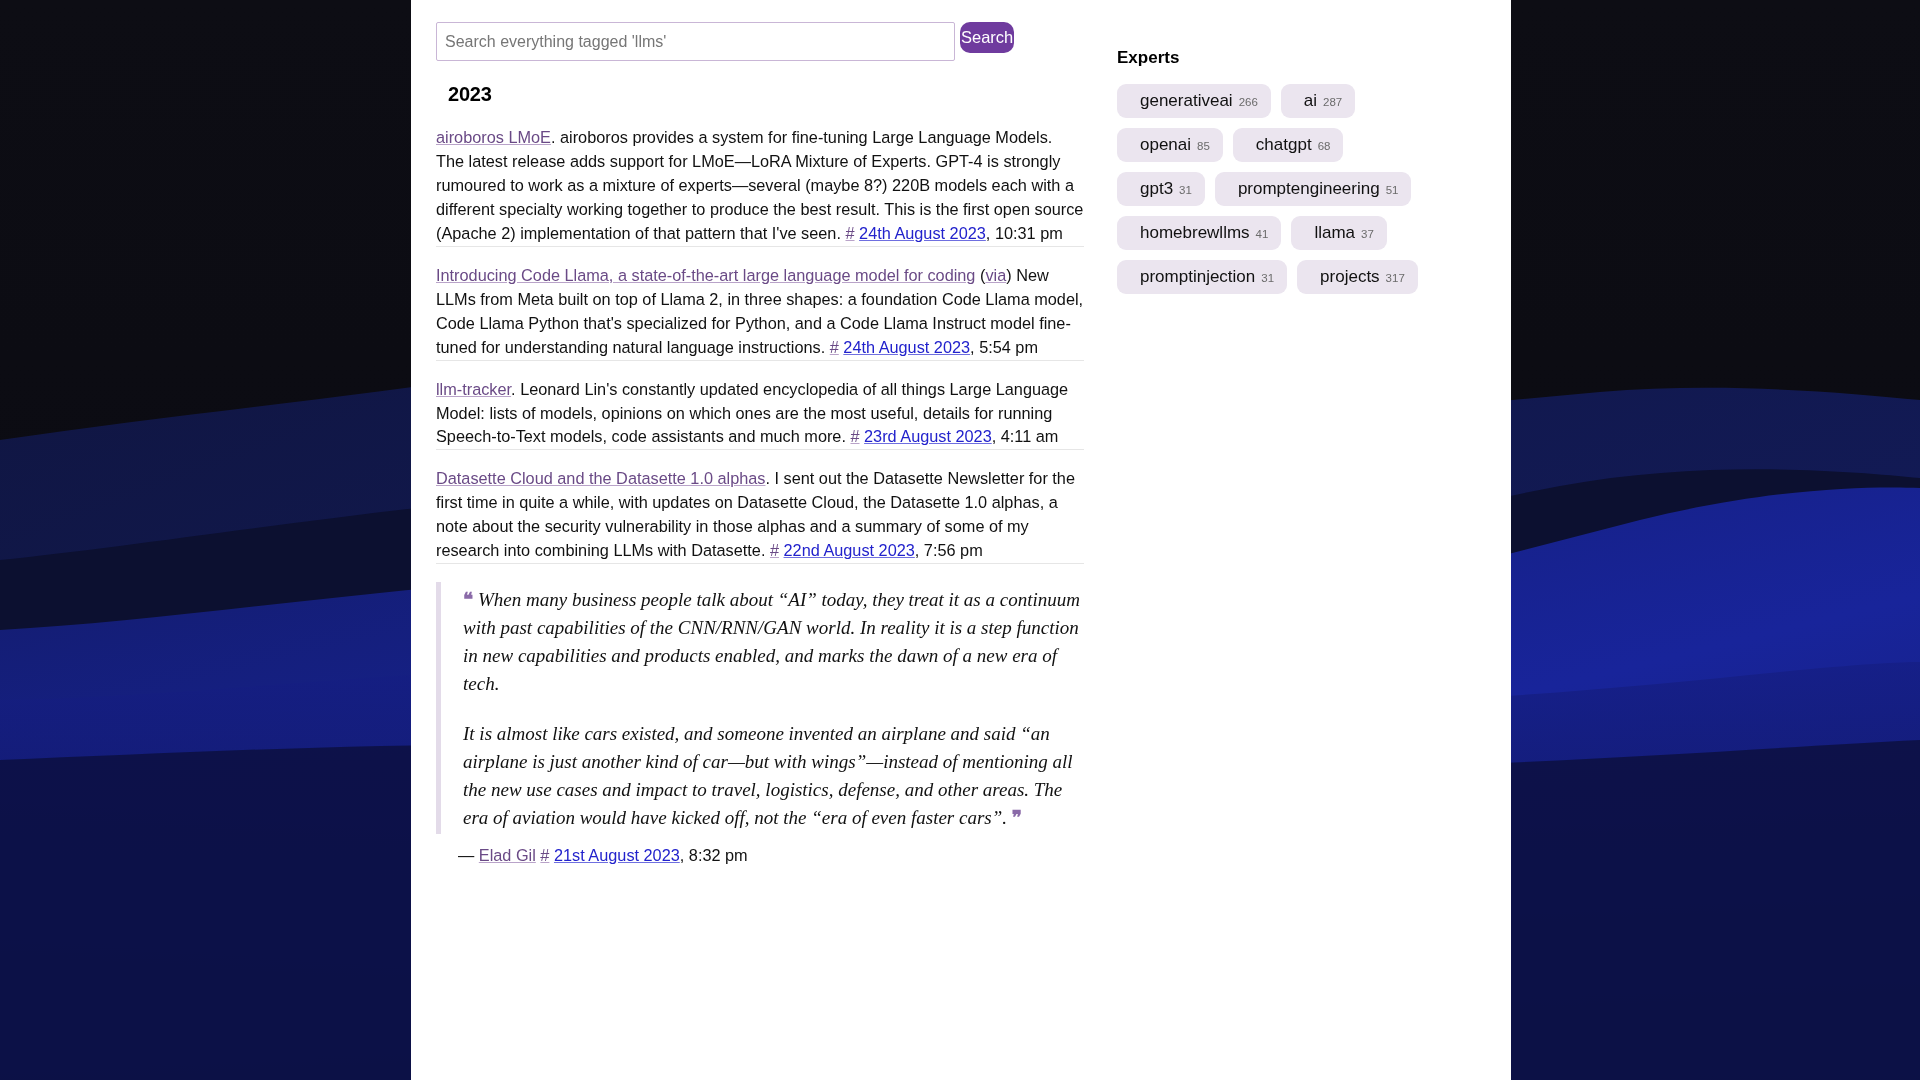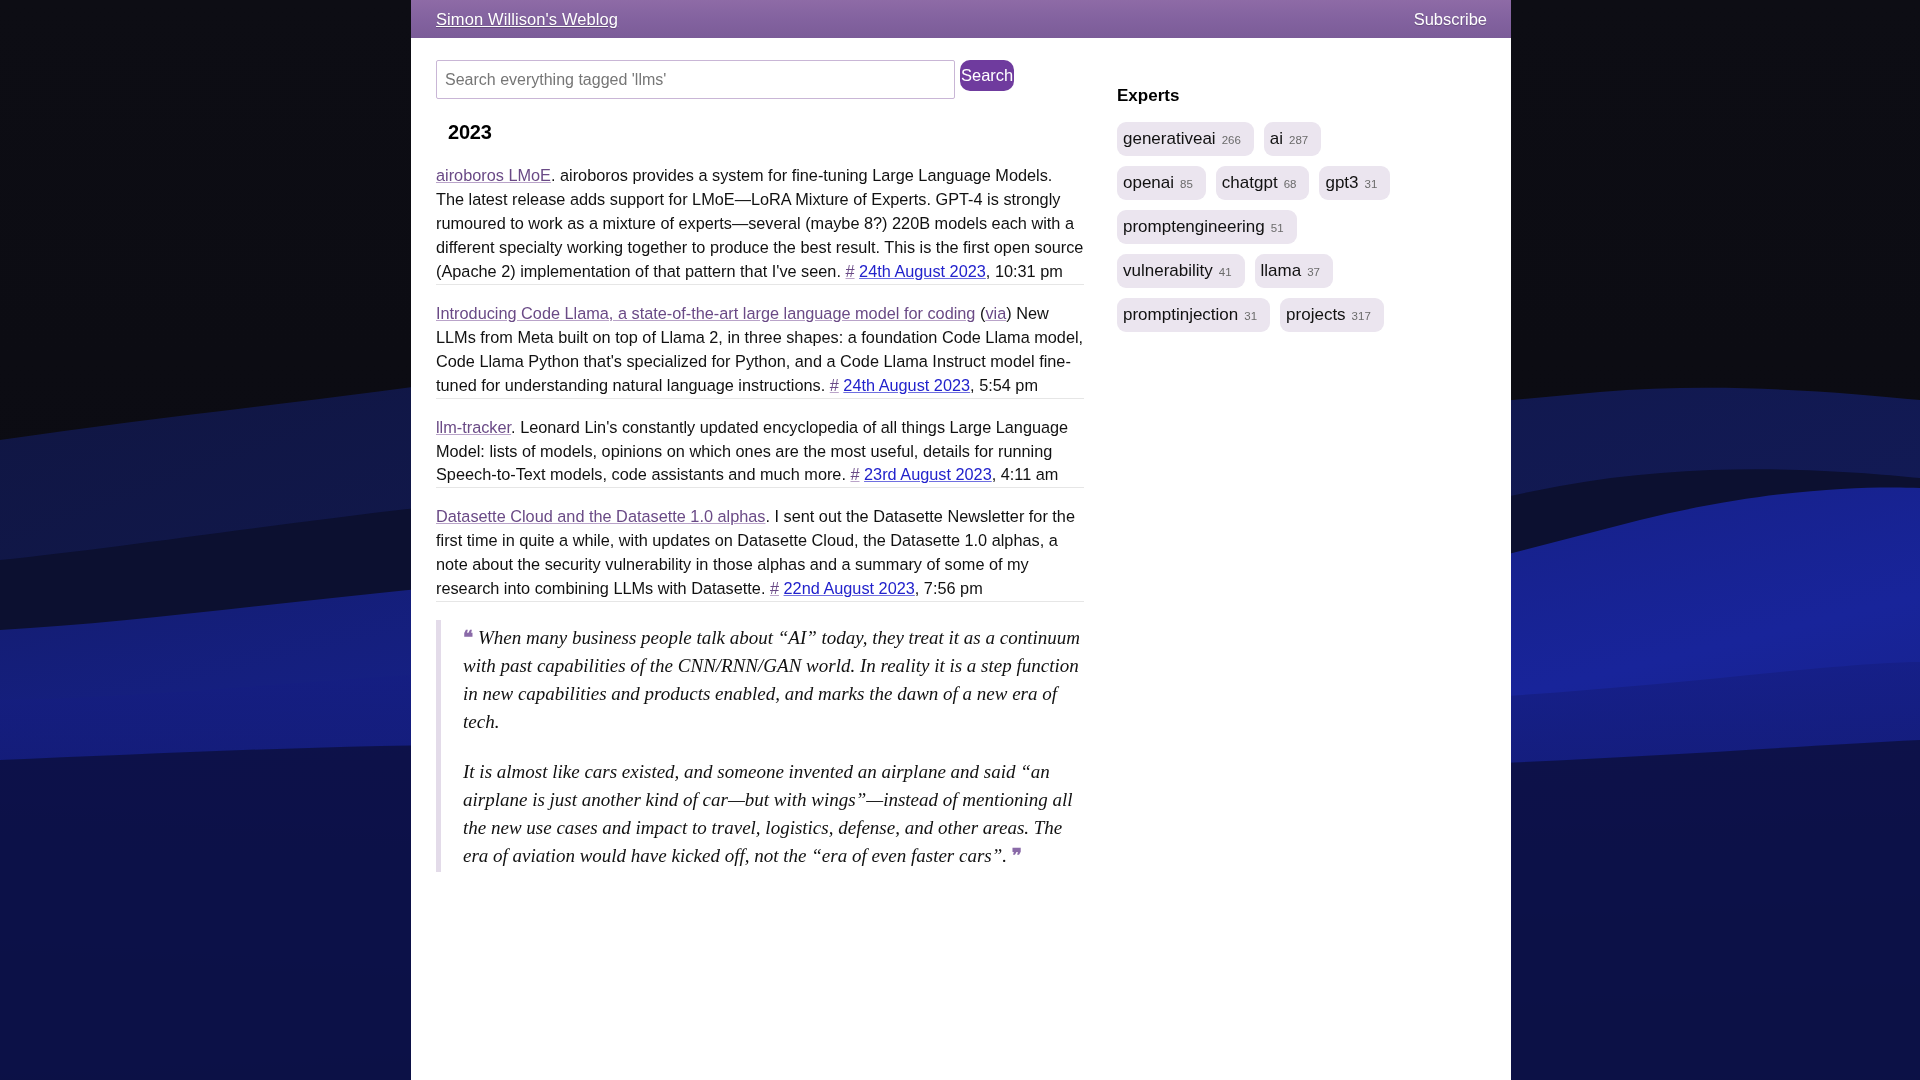--- a/index.html
+++ b/index.html
@@ -204,21 +204,21 @@
     flex-wrap: wrap;
     gap: 10px 10px;
     width: 302px;
   }
   .tag-pill {
     display: inline-flex;
     align-items: baseline;
     gap: 6px;
     background: #ebe5ef;
     border-radius: 9px;
-    padding: 8px 13px 9px 6px;
+    padding: 8px 13px 9px 23px;
     text-decoration: none;
     color: #111;
     line-height: 1;
   }
   .tag-name {
     font-size: 17px;
     color: #111;
   }
   .tag-count {
     font-size: 11.5px;
@@ -254,24 +254,20 @@
     <path d="M0,440 C170,415 330,400 520,372 C700,346 860,372 1060,404 C1240,432 1420,408 1600,392 C1720,382 1840,392 1920,400 L1920,1080 L0,1080 Z" fill="url(#gBlue1)"></path>
     <path d="M0,560 C120,548 300,520 470,502 C660,482 840,520 1020,548 C1200,576 1380,520 1560,486 C1700,460 1840,470 1920,478 L1920,1080 L0,1080 Z" fill="#0c1030"></path>
     <path d="M0,630 C150,622 320,596 500,582 C700,566 900,604 1100,612 C1280,620 1460,566 1640,520 C1770,488 1870,486 1920,488 L1920,1080 L0,1080 Z" fill="url(#gBlue2)"></path>
     <path d="M0,700 C160,698 340,676 540,668 C760,658 980,690 1200,700 C1400,710 1600,690 1780,672 C1860,664 1900,662 1920,662 L1920,1080 L0,1080 Z" fill="url(#gBlue3)" opacity="0.75"></path>
     <path d="M0,760 C200,752 420,740 640,746 C880,752 1100,772 1340,768 C1560,764 1760,748 1920,740 L1920,1080 L0,1080 Z" fill="#0c1144" opacity="0.9"></path>
   </svg>
 </div>
 
 <div id="page">
 
-  <div class="masthead">
-    <a class="masthead-title" href="#">Simon Willison's Weblog</a>
-    <a class="masthead-link" href="#">Subscribe</a>
-  </div>
 
   <div class="page-body">
 
     <div class="main-col">
 
 
       <form class="search-form">
         <input class="search-input" type="text" placeholder="Search everything tagged 'llms'" style="">
         <button class="search-button" type="submit">Search</button>
       </form>
@@ -292,20 +288,21 @@
 
       <div class="entry">
         <a class="title-link" href="#">Datasette Cloud and the Datasette 1.0 alphas</a><span>.</span><span> I sent out the Datasette Newsletter for the first time in quite a while, with updates on Datasette Cloud, the Datasette 1.0 alphas, a note about the security vulnerability in those alphas and a summary of some of my research into combining LLMs with Datasette. </span><a class="hash-link" href="#">#</a> <a class="date-link" href="#">22nd August 2023</a><span>, 7:56 pm</span>
       </div>
 
       <div class="quote-entry">
         <blockquote class="quotation">
           <p><span class="qmark">❝</span><span> When many business people talk about “AI” today, they treat it as a continuum with past capabilities of the CNN/RNN/GAN world. In reality it is a step function in new capabilities and products enabled, and marks the dawn of a new era of tech.</span></p>
           <p><span>It is almost like cars existed, and someone invented an airplane and said “an airplane is just another kind of car—but with wings”—instead of mentioning all the new use cases and impact to travel, logistics, defense, and other areas. The era of aviation would have kicked off, not the “era of even faster cars”. </span><span class="qmark">❞</span></p>
         </blockquote>
+        <div class="quote-attrib"><span>— </span><a class="person-link" href="#">Elad Gil</a> <a class="hash-link" href="#">#</a> <a class="date-link" href="#">21st August 2023</a><span>, 8:32 pm</span></div>
       </div>
 
     </div>
 
     <div class="side-col">
       <h3 class="side-heading">Experts</h3>
       <div class="tag-cloud">
         <a class="tag-pill" href="#">
             <span class="tag-name">generativeai</span>
             <span class="tag-count">266</span>
@@ -324,21 +321,21 @@
           </a>
         <a class="tag-pill" href="#">
             <span class="tag-name">gpt3</span>
             <span class="tag-count">31</span>
           </a>
         <a class="tag-pill" href="#">
             <span class="tag-name">promptengineering</span>
             <span class="tag-count">51</span>
           </a>
         <a class="tag-pill" href="#">
-            <span class="tag-name">vulnerability</span>
+            <span class="tag-name">homebrewllms</span>
             <span class="tag-count">41</span>
           </a>
         <a class="tag-pill" href="#">
             <span class="tag-name">llama</span>
             <span class="tag-count">37</span>
           </a>
         <a class="tag-pill" href="#">
             <span class="tag-name">promptinjection</span>
             <span class="tag-count">31</span>
           </a>

